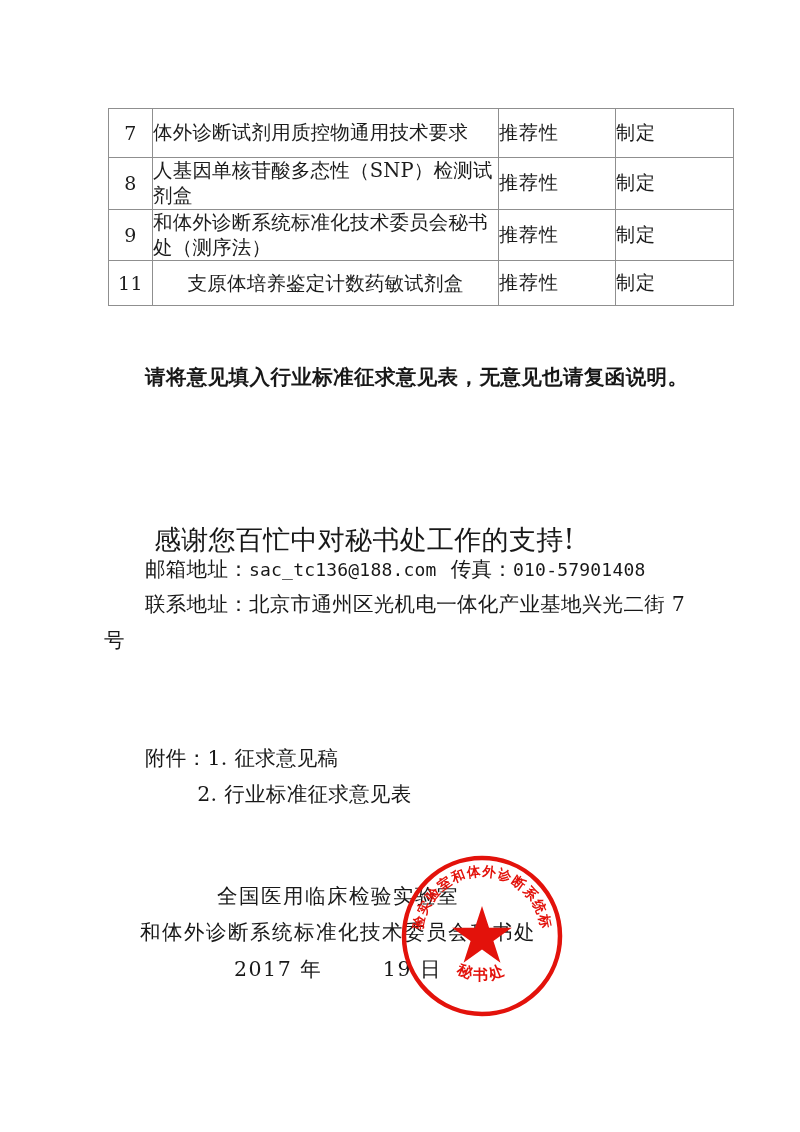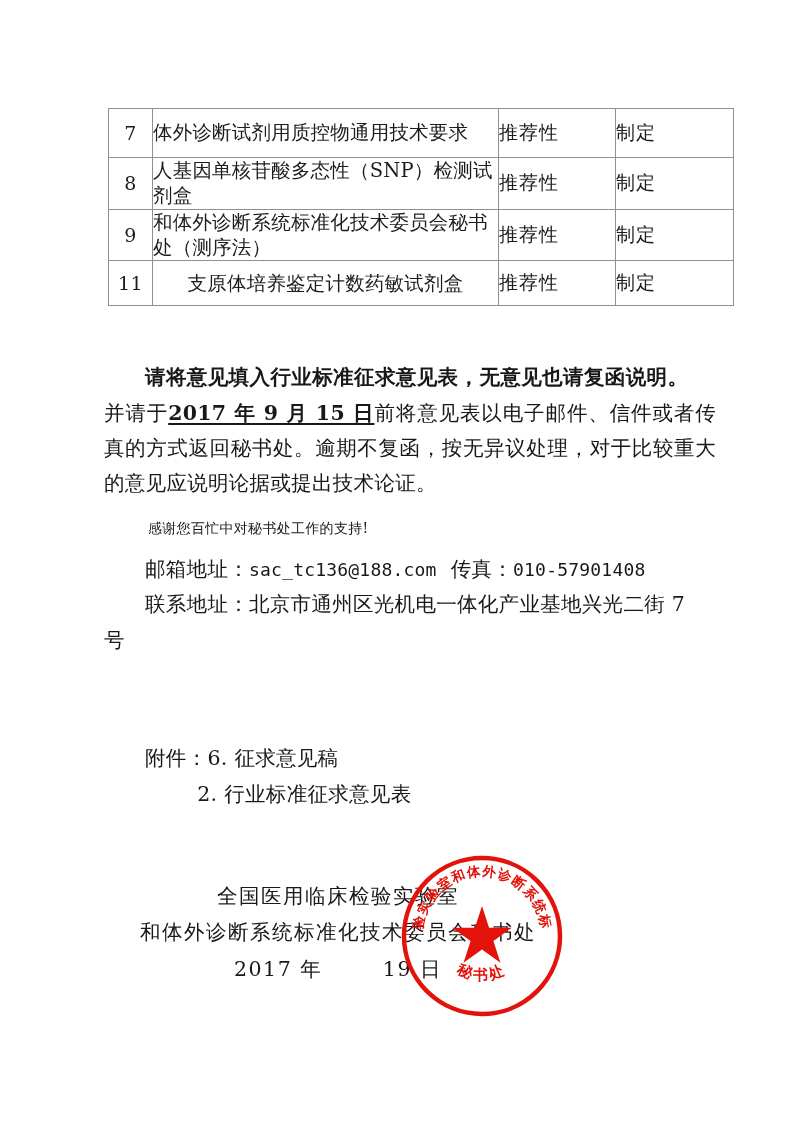--- a/index.html
+++ b/index.html
@@ -91,24 +91,24 @@
     text-align: justify;
   }
   .para .udate {
     font-weight: bold;
     text-decoration: underline;
     text-underline-offset: 3px;
   }
 
   .thanks {
     position: absolute;
-    left: 120px;
+    left: 100px;
     top: 517px;
     width: 612px;
-    font-size: 14px;
+    font-size: 27px;
     line-height: 1.7;
     text-indent: 2em;
     letter-spacing: 0.3px;
   }
 
   
   .contact-block {
     position: absolute;
     left: 104px;
     top: 552px;
@@ -205,33 +205,32 @@
         <td class="cell-num">11</td>
         <td class="cell-name centered">支原体培养鉴定计数药敏试剂盒</td>
         <td class="cell-mid">推荐性</td>
         <td class="cell-mid">制定</td>
       </tr>
     </tbody>
   </table>
 
   <div class="body-block">
     <p class="lead-bold">请将意见填入行业标准征求意见表，无意见也请复函说明。</p>
-    <p class="para"><span>并请于</span><span class="udate">2017 年 9 月 15 日</span><span>前将意见表以电子邮件、信件或者传真的方式返回秘书处。逾期不复函，按无异议处理，对于比较重大的意见应说明论据或提出技术论证。</span></p>
   </div>
 
   <div class="thanks">感谢您百忙中对秘书处工作的支持!</div>
 
   <div class="contact-block">
     <p class="contact-line"><span>邮箱地址：</span><span class="mono">sac_tc136@188.com</span><span class="gap-sm"></span><span>传真：</span><span class="mono">010-57901408</span></p>
     <p class="contact-line wrap"><span>联系地址：</span><span>北京市通州区光机电一体化产业基地兴光二街 7</span></p>
     <p class="contact-line cont">号</p>
   </div>
 
   <div class="attach-block">
-    <p class="attach-line-1"><span>附件：</span><span>6. 征求意见稿</span></p>
+    <p class="attach-line-1"><span>附件：</span><span>1. 征求意见稿</span></p>
     <p class="attach-line-2">2. 行业标准征求意见表</p>
   </div>
 
   <div class="sign-block">
     <p class="sign-line">全国医用临床检验实验室</p>
     <p class="sign-line">和体外诊断系统标准化技术委员会秘书处</p>
     <p class="sign-line sign-date"><span class="num">2017 年</span>&nbsp;<span class="month-hidden">9 月</span>&nbsp;<span class="num">19 日</span></p>
   </div>
 
   <div class="seal">

